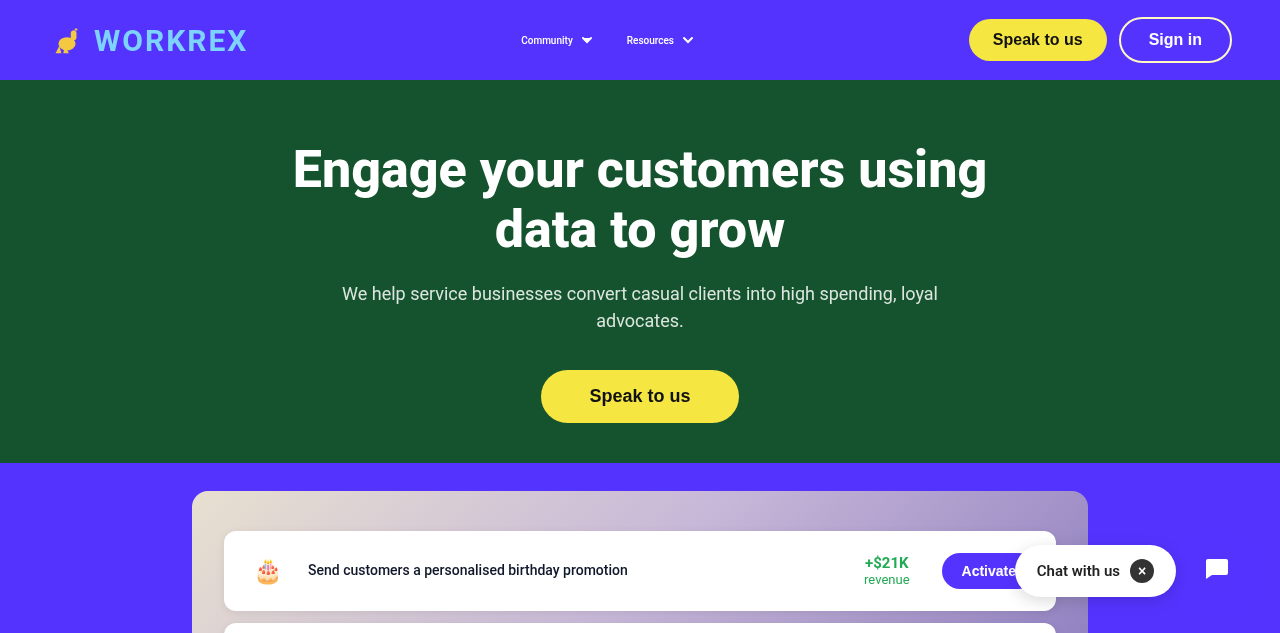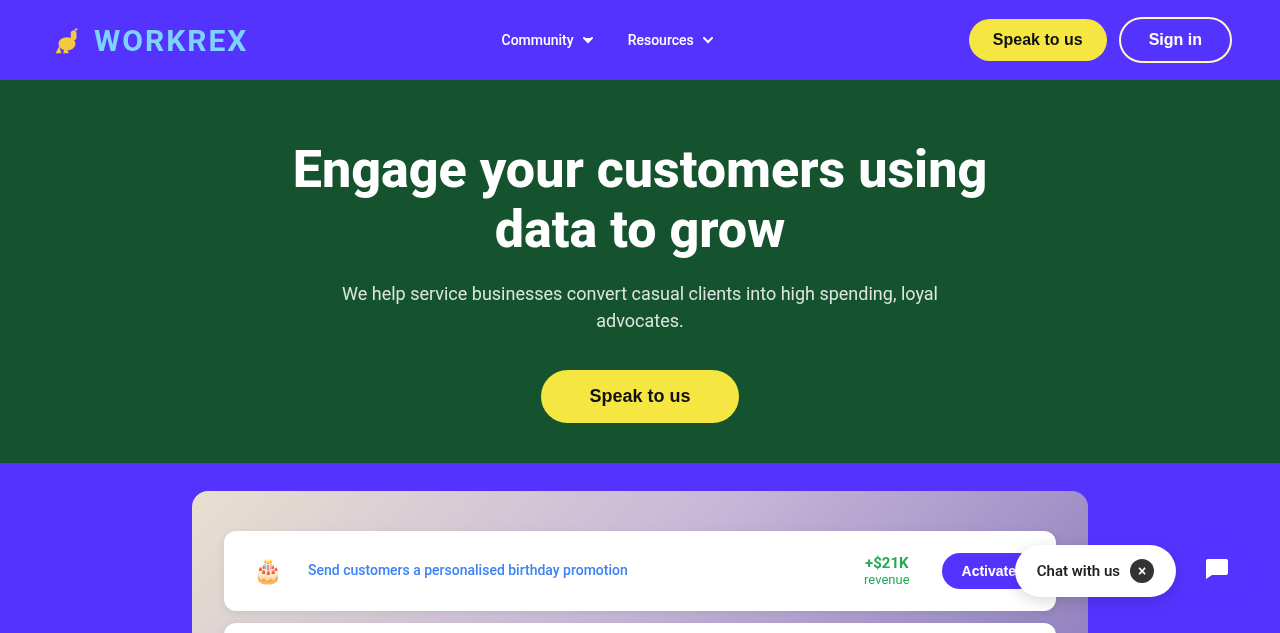--- a/index.html
+++ b/index.html
@@ -42,21 +42,21 @@
       display: flex;
       align-items: center;
       gap: 32px;
     }
 
     .nav-link {
       display: flex;
       align-items: center;
       gap: 6px;
       color: #fff;
-      font-size: 14px;
+      font-size: 10px;
       font-weight: 500;
       cursor: pointer;
       text-decoration: none;
     }
 
     .chevron-icon {
       display: inline-block;
       width: 16px;
       height: 16px;
     }
@@ -161,21 +161,21 @@
       justify-content: center;
       font-size: 24px;
     }
 
     .card-text {
       flex: 1;
     }
 
     .card-title {
       font-size: 14px;
-      color: #3b82f6;
+      color: #0f172a;
       font-weight: 500;
       line-height: 1.4;
     }
 
     .card-revenue {
       margin-left: auto;
       margin-right: 16px;
       text-align: center;
     }
 

